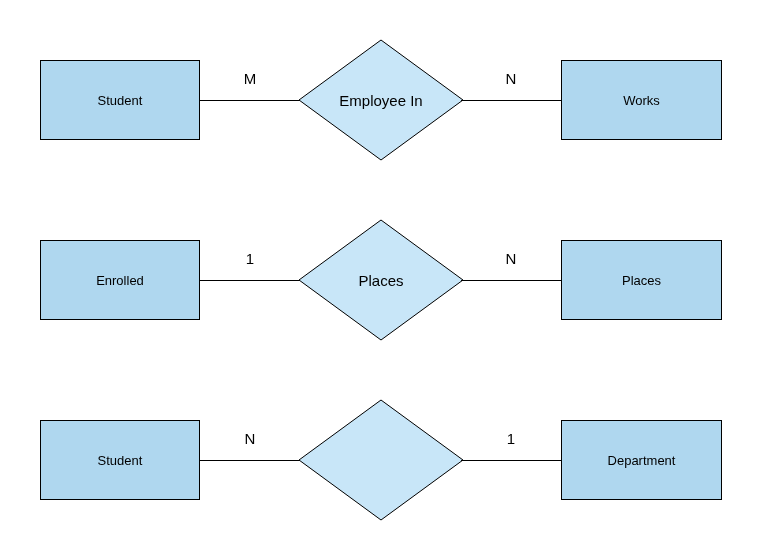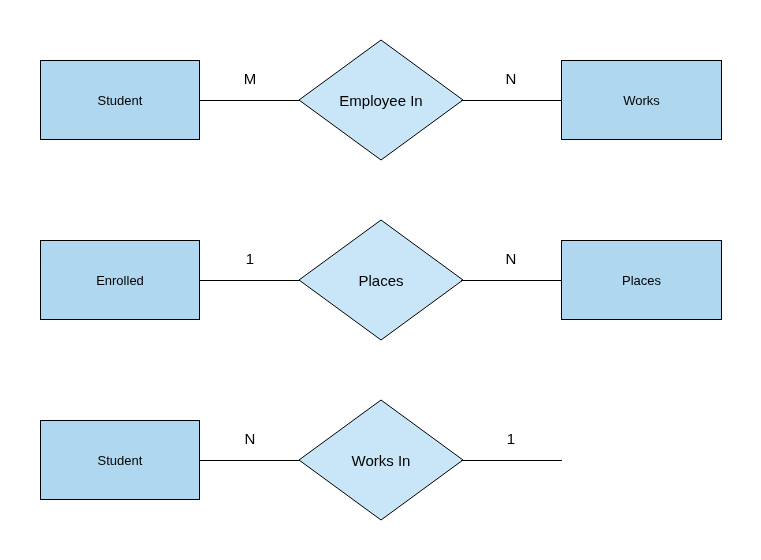--- a/index.html
+++ b/index.html
@@ -108,18 +108,18 @@
     <div class="entity right">Places</div>
   </div>
 
   <div class="row row-2">
     <div class="entity left">Student</div>
     <div class="link left"></div>
     <div class="card left">N</div>
     <svg class="diamond" viewBox="0 0 166 122">
       <polygon class="diamond-shape" points="83,1 165,61 83,121 1,61"></polygon>
     </svg>
-    <div class="rel-label">Works In</div>
     <div class="card right">1</div>
     <div class="link right"></div>
+    <div class="entity right">Department</div>
   </div>
 
 </div>
 
 </body></html>

